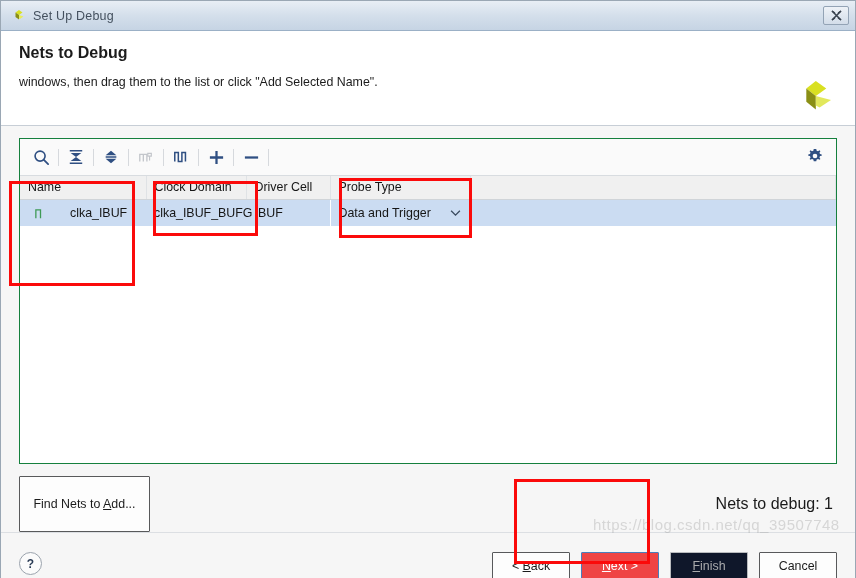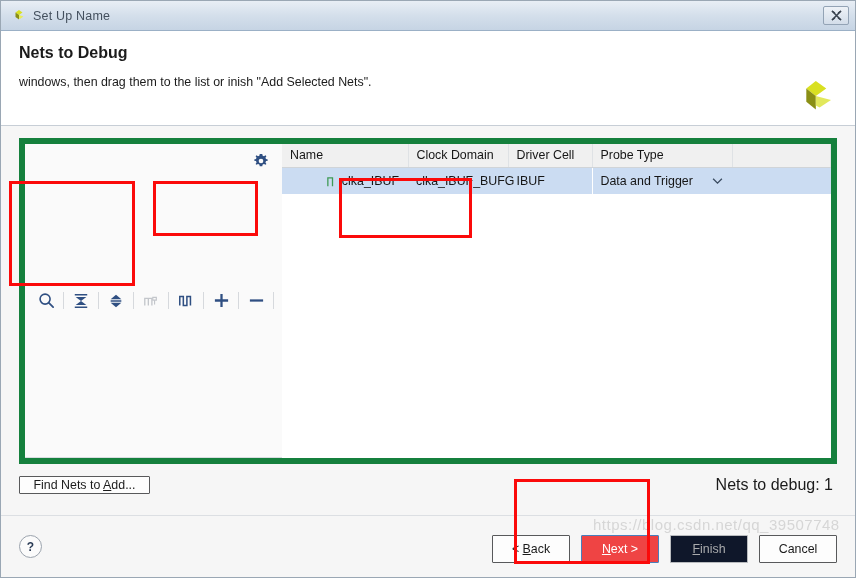--- a/index.html
+++ b/index.html
@@ -68,23 +68,23 @@
   #body {
     flex: 1 1 auto;
     background: #f6f6f6;
     padding: 12px 18px 0 18px;
     position: relative;
   }
 
   
   #panel {
     background: #ffffff;
-    border: 6px solid #15803d;
+    border: 1px solid #15803d;
     height: 326px;
-    display: flex; flex-direction: row;
+    display: flex; flex-direction: column;
     position: relative;
   }
   #toolbar {
     flex: 0 0 37px;
     background: #fafafa;
     border-bottom: 1px solid #d8dce0;
     display: flex; align-items: center;
     padding: 0 6px;
     position: relative;
   }
@@ -112,41 +112,41 @@
     padding: 4px 8px 5px 8px;
     height: 22px;
   }
   table.nets td {
     font-size: 12.4px; color: #161616;
     padding: 3px 8px;
     height: 26px;
     border-right: 1px solid transparent;
   }
   table.nets tr.sel td { background: #cbdcf2; }
-  .cell-name { display: flex; align-items: center; gap: 3px; padding-left: 14px !important; justify-content: flex-end; }
+  .cell-name { display: flex; align-items: center; gap: 23px; padding-left: 14px !important; }
   .wave-icon { flex: 0 0 13px; width: 13px; height: 13px; }
   .combo-cell { position: relative; padding-right: 22px !important; }
   .chev {
     position: absolute; right: 9px; top: 50%; transform: translateY(-50%);
     width: 11px; height: 7px;
   }
 
   
   #find-row {
     margin-top: 12px;
     display: flex; align-items: center; justify-content: space-between;
   }
   .btn {
     font-family: "Liberation Sans", sans-serif;
     font-size: 12.4px;
     color: #1b1b1b;
     background: #fdfdfd;
     border: 1px solid #58595b;
     border-radius: 1px;
-    padding: 0 12px;
+    padding: 19px 12px;
     cursor: pointer;
     line-height: 16px;
   }
   #find-btn { min-width: 131px; text-align: center; }
   .nets-count { font-size: 16px; color: #1b1b1b; padding-right: 4px; }
 
   
   #footer {
     flex: 0 0 62px;
     background: #f6f6f6;
@@ -197,33 +197,33 @@
 <body>
 
 <div id="dialog">
 
   <div id="titlebar">
     <svg class="tb-logo" viewBox="0 0 32 32">
       <polygon points="18,4 25,9 18,14 11,9" fill="#d9e021"></polygon>
       <polygon points="11,9 18,14 18,23 11,18" fill="#8a8f15"></polygon>
       <polygon points="18,14 27,17 20,22 18,21" fill="#e8ec5a"></polygon>
     </svg>
-    <span class="tb-title">Set Up Name</span>
+    <span class="tb-title">Set Up Debug</span>
     <div class="tb-close">
       <svg width="11" height="11" viewBox="0 0 11 11">
         <path d="M1 1 L10 10 M10 1 L1 10" stroke="#39434f" stroke-width="1.6" fill="none"></path>
         <path d="M1 1 L4 3 M10 1 L7 3 M1 10 L4 8 M10 10 L7 8" stroke="#39434f" stroke-width="1.3" fill="none"></path>
       </svg>
     </div>
   </div>
 
   <div id="header">
     <div class="h-title">Nets to Debug</div>
     <div class="h-desc">
-      <div>windows, then drag them to the list or inish "Add Selected Nets".</div>
+      <div>windows, then drag them to the list or click "Add Selected Name".</div>
     </div>
     <svg class="h-logo" viewBox="0 0 44 40">
       <polygon points="26,2 37,10 26,18 16,10" fill="#d9e021"></polygon>
       <polygon points="16,10 26,18 26,32 16,24" fill="#8a8f15"></polygon>
       <polygon points="26,18 42,22 30,30 26,28" fill="#e2e85c"></polygon>
     </svg>
   </div>
 
   <div id="body">
 

